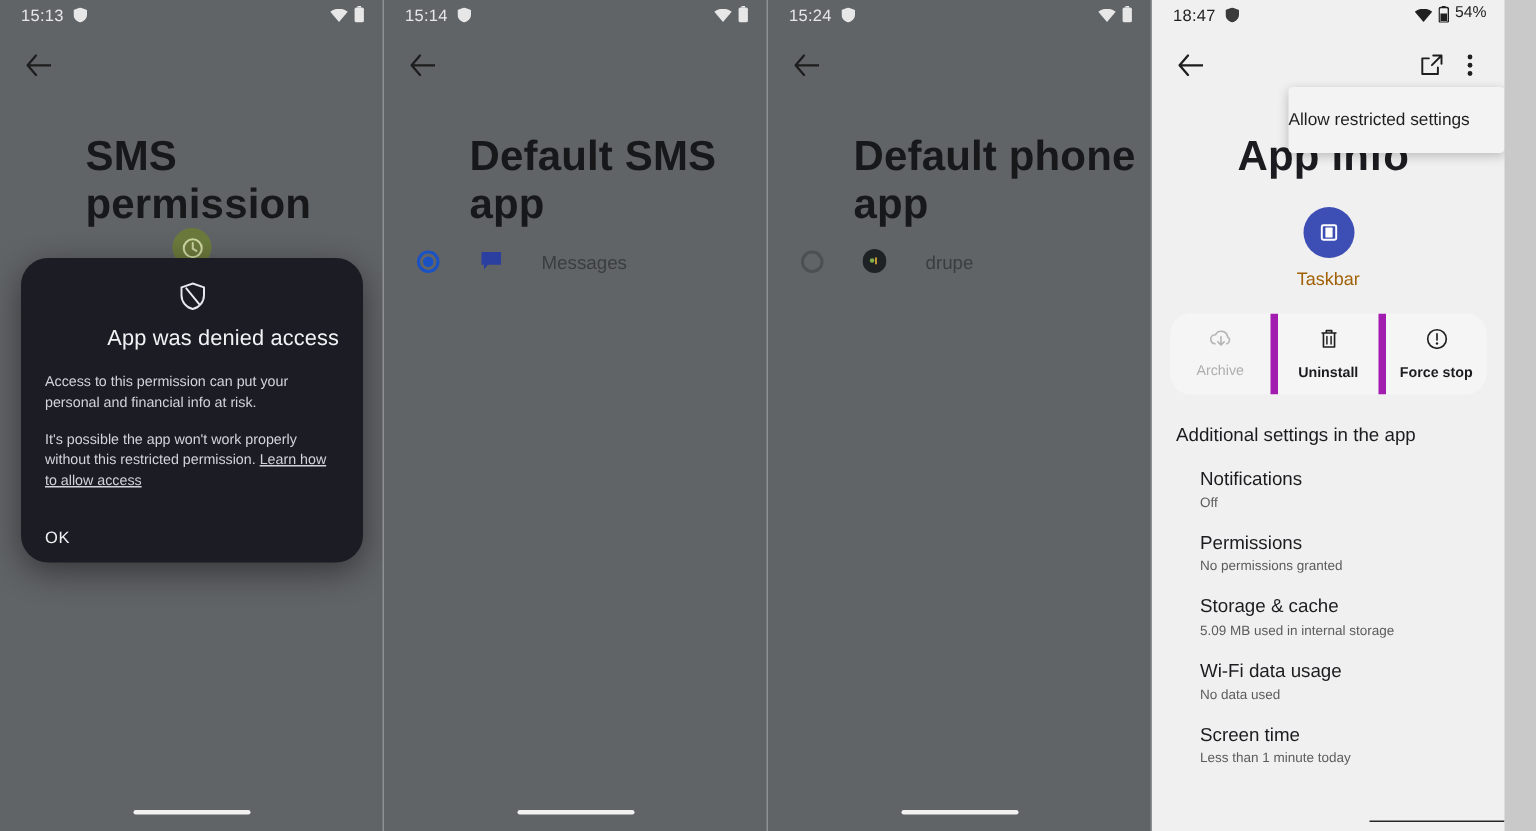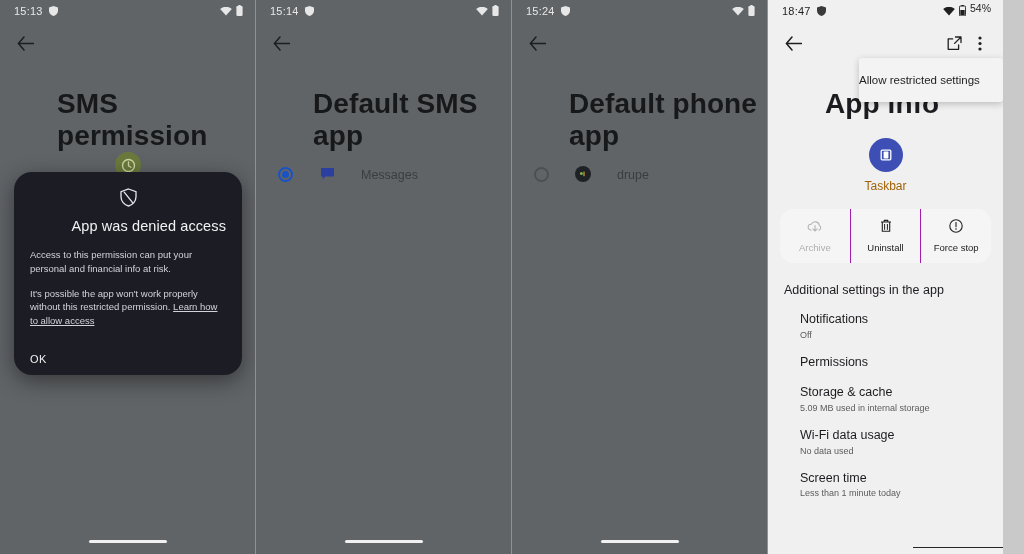--- a/index.html
+++ b/index.html
@@ -159,21 +159,21 @@
     border-radius: 14px;
     display: flex;
     height: 54px;
     overflow: hidden;
   }
   .action-cell {
     flex: 1 1 0;
     display: flex; flex-direction: column;
     align-items: center; justify-content: center; gap: 5px;
   }
-  .action-cell + .action-cell { border-left: 1px solid #a21caf; }
+  .action-cell + .action-cell { border-left: 5px solid #a21caf; font-weight: bold; }
   .action-label { font-size: 9.5px; color: #1c1b1f; }
   .action-cell.disabled .action-label { color: #aeaeae; }
 
   .section-head {
     font-size: 12.5px;
     color: #1c1b1f;
     padding: 20px 0 0 16px;
   }
   .setting-item { padding: 15px 0 0 32px; }
   .setting-title { font-size: 12.5px; color: #1c1b1f; line-height: 1.25; }
@@ -452,20 +452,21 @@
     </div>
 
     <div class="section-head">Additional settings in the app</div>
 
     <div class="setting-item">
       <div class="setting-title">Notifications</div>
       <div class="setting-sub">Off</div>
     </div>
     <div class="setting-item">
       <div class="setting-title">Permissions</div>
+      <div class="setting-sub">No permissions granted</div>
     </div>
     <div class="setting-item">
       <div class="setting-title">Storage &amp; cache</div>
       <div class="setting-sub">5.09 MB used in internal storage</div>
     </div>
     <div class="setting-item">
       <div class="setting-title">Wi-Fi data usage</div>
       <div class="setting-sub">No data used</div>
     </div>
     <div class="setting-item">

